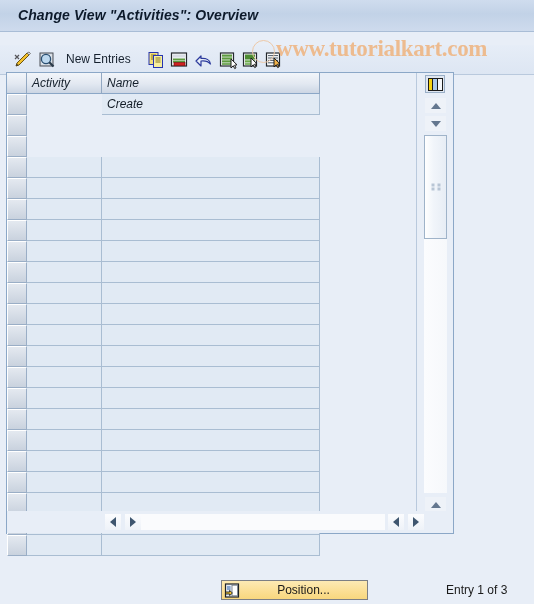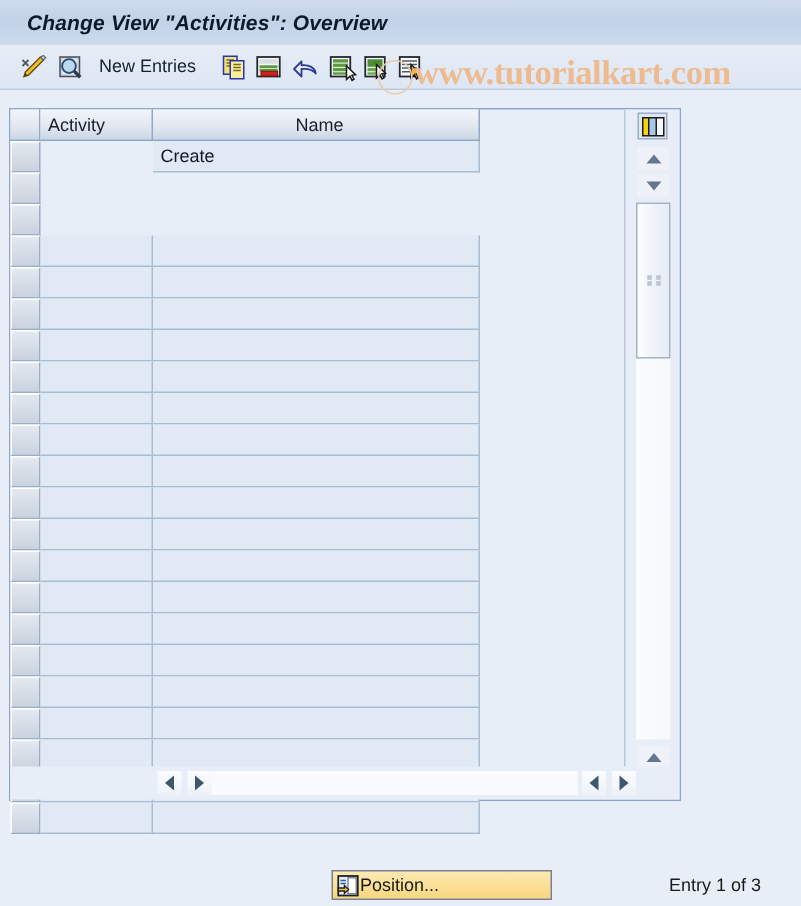--- a/index.html
+++ b/index.html
@@ -35,21 +35,21 @@
     font-weight: bold;
     font-style: italic;
     color: #0d1a2b;
     letter-spacing: 0.1px;
     white-space: nowrap;
   }
 
   
   .toolbar {
     position: absolute;
-    left: 0; top: 30px;
+    left: 0; top: 45px;
     width: 534px;
     height: 30px;
     background: linear-gradient(to bottom, #e6edf7 0%, #dde6f3 100%);
     border-bottom: 1px solid #b9c9dd;
     box-sizing: border-box;
   }
   .tb-item {
     position: absolute;
     top: 4px;
     height: 22px;
@@ -88,20 +88,21 @@
   
   .grid-panel {
     position: absolute;
     left: 6px;
     top: 72px;
     width: 448px;
     height: 462px;
     border: 1px solid #8ba7c7;
     background: #e8eef7;
     box-sizing: border-box;
+    font-style: italic;
   }
 
   
   .grid-head {
     position: absolute;
     left: 0; top: 0;
     height: 21px;
     width: 100%;
   }
   .hdr-cell {
@@ -114,21 +115,21 @@
     box-sizing: border-box;
     font-size: 12px;
     color: #15202c;
     line-height: 20px;
     padding-left: 5px;
     overflow: hidden;
     white-space: nowrap;
   }
   .hdr-sel { left: 0; width: 20px; padding-left: 0; }
   .hdr-act { left: 20px; width: 75px; }
-  .hdr-nam { left: 95px; width: 218px; text-align: center; }
+  .hdr-nam { left: 95px; width: 218px; }
 
   
   .row {
     position: absolute;
     height: 21px;
     left: 0;
     width: 313px;
   }
   .row-sel {
     position: absolute;
@@ -314,20 +315,21 @@
     color: #1a1a1a;
   }
   .position-ico {
     width: 16px; height: 15px;
     margin-left: 2px;
     position: relative;
     flex: 0 0 auto;
   }
   .position-label {
     flex: 1;
+    text-align: center;
     padding-right: 0;
   }
   .entry-text {
     position: absolute;
     left: 446px;
     top: 583px;
     font-size: 12px;
     color: #1a1a1a;
     white-space: nowrap;
   }

